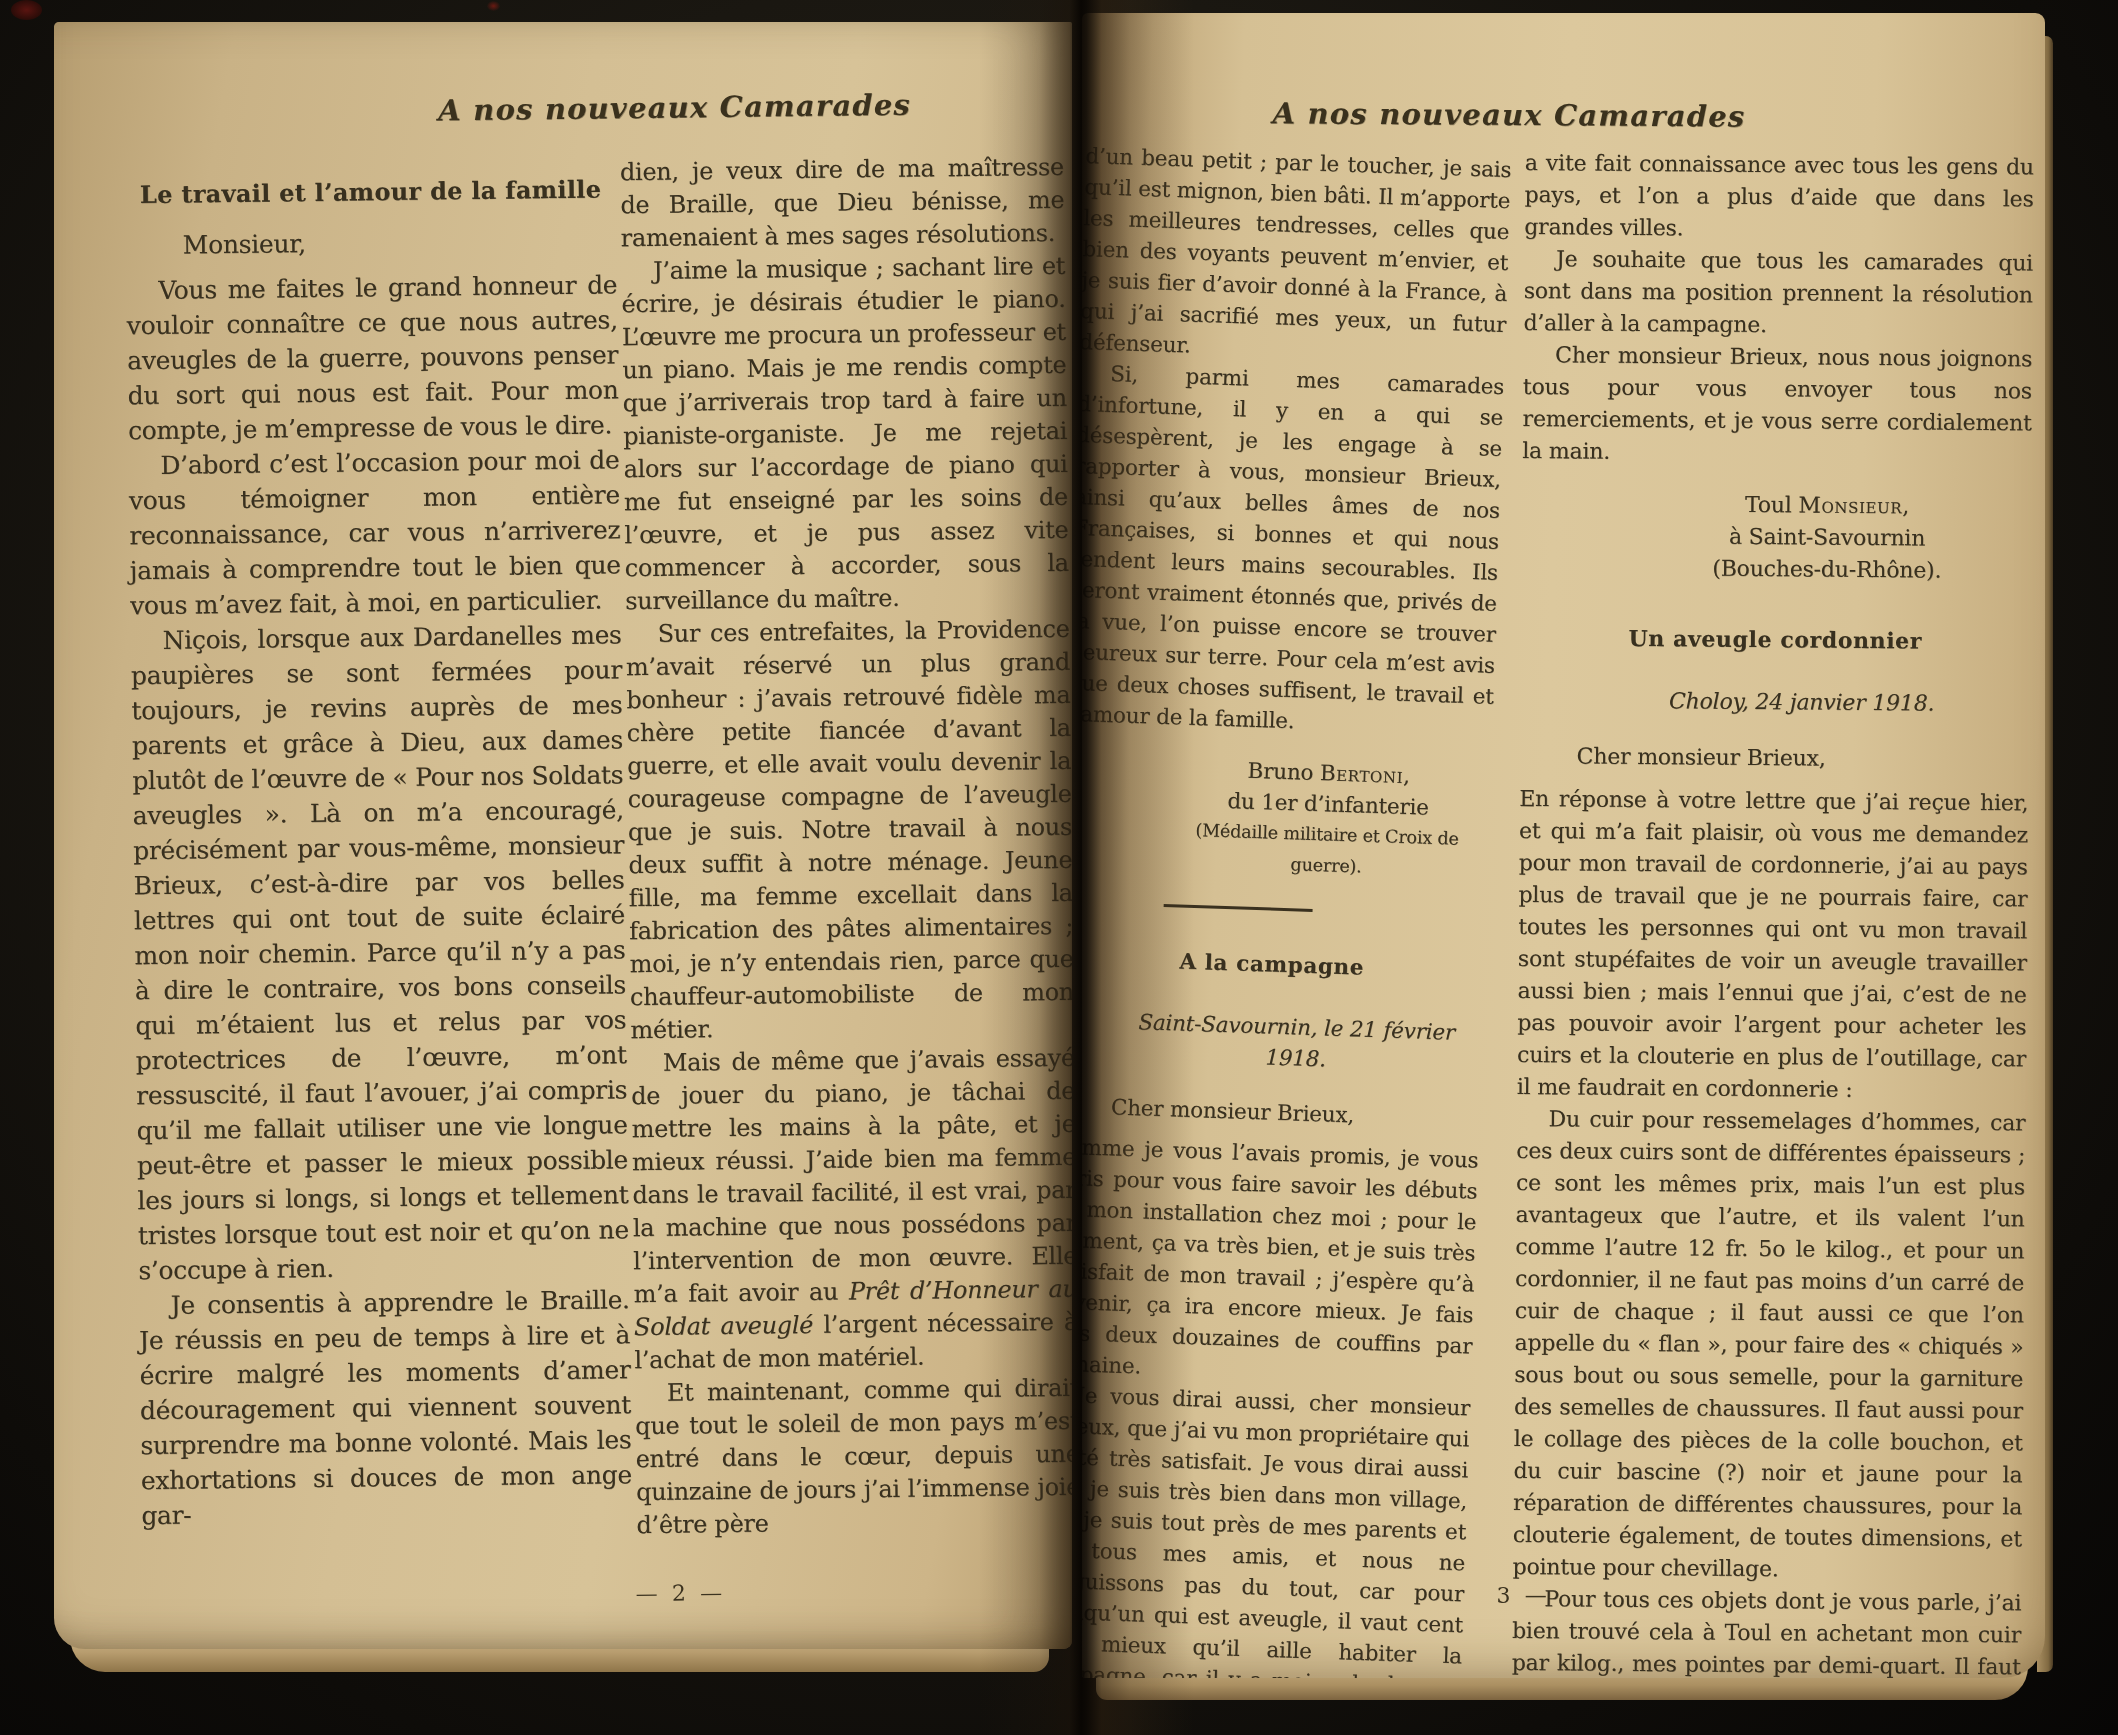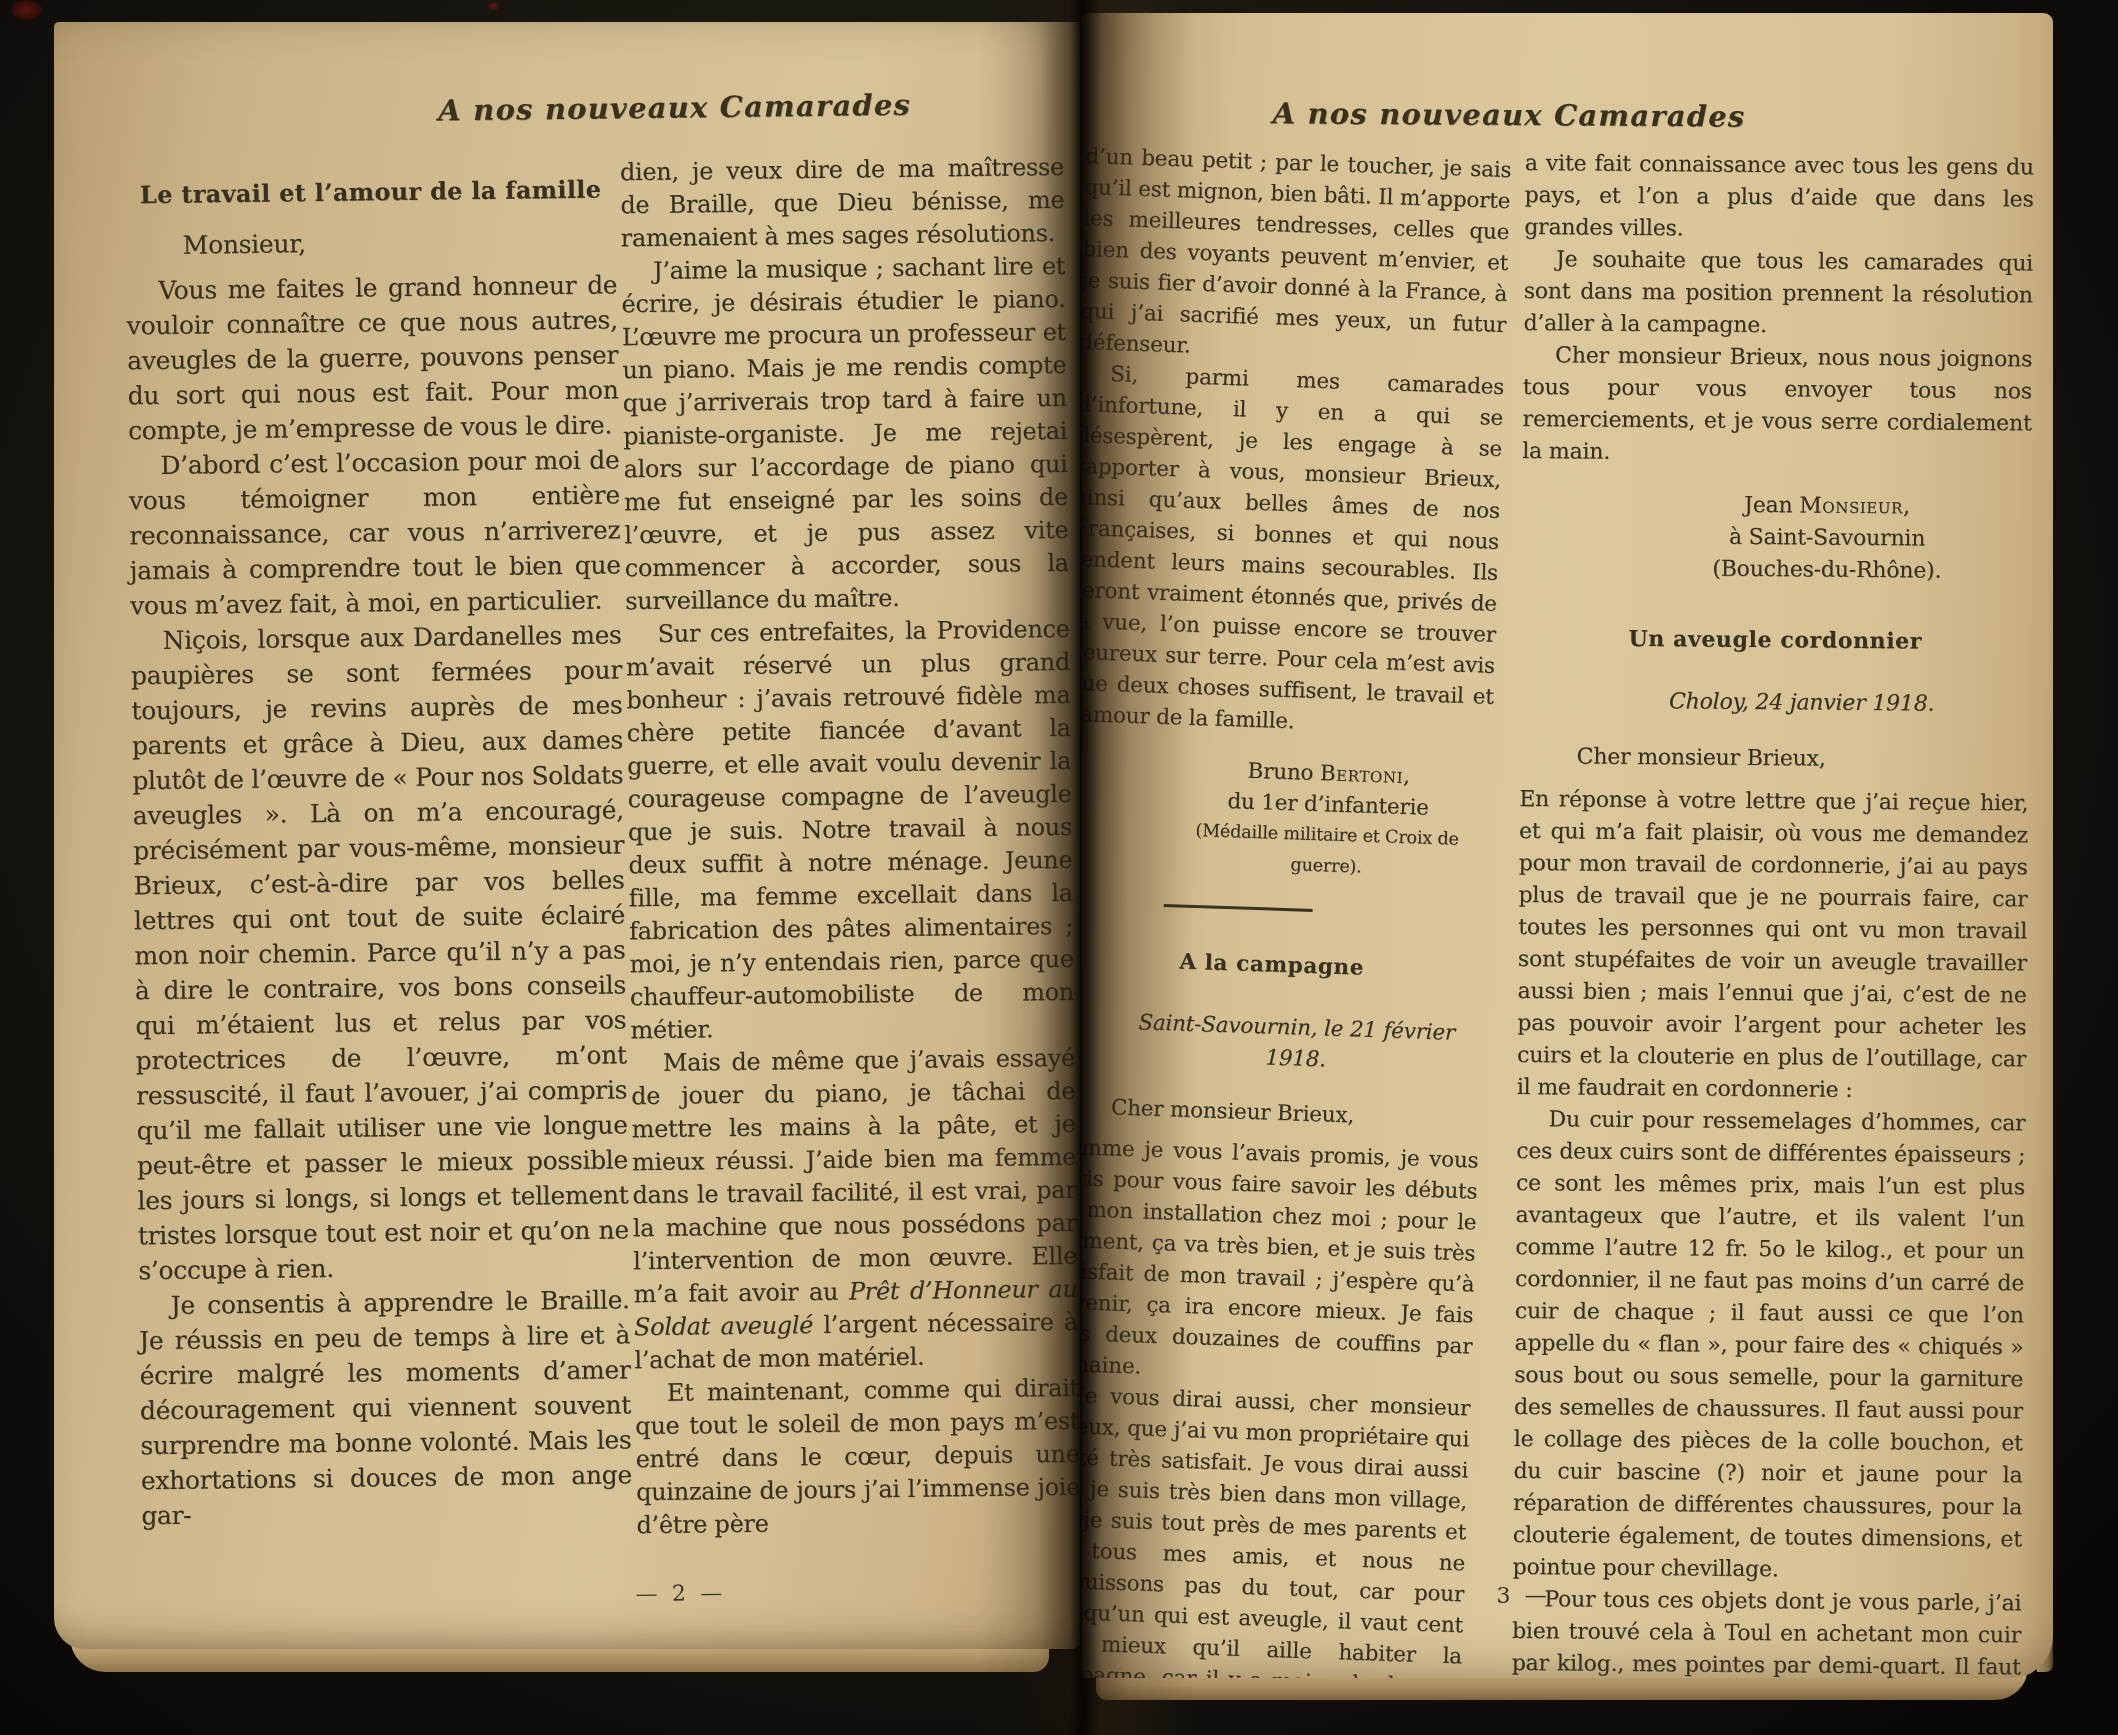--- a/index.html
+++ b/index.html
@@ -5,21 +5,21 @@
   html,body{margin:0;padding:0;background:#0b0a08;}
   body{width:2119px;height:1736px;position:relative;overflow:hidden;
        font-family:"DejaVu Serif","Liberation Serif",serif;}
   .stage{position:absolute;inset:0;
        background:radial-gradient(ellipse at 46% 38%, #272219 0%, #1a1711 45%, #0e0c09 78%, #070605 100%);}
   .mark{position:absolute;border-radius:50%;}
   .mark.m1{left:10.7px;top:0;width:31px;height:20px;background:radial-gradient(#5a1410,#2a0c08 70%,transparent);}
   .mark.m2{left:487px;top:1.2px;width:13px;height:9.6px;background:radial-gradient(#6a1a12,transparent 75%);}
 
   
-  .page{position:absolute;overflow:hidden;z-index:1;padding-left:8px;}
+  .page{position:absolute;overflow:hidden;z-index:1;}
   .page-left{left:54px;top:21.5px;width:1018px;height:1627px;
      border-radius:4.8px 2.4px 8.4px 31px;
      background:linear-gradient(100deg,#b79e71 0%,#c9b286 14%,#d4bf94 42%,#d7c398 62%,#cdb588 88%,#bca univers 100%);
      background:linear-gradient(100deg,#b79e71 0%,#c9b286 14%,#d4bf94 42%,#d7c398 62%,#cdb588 88%,#b89e70 100%);
      box-shadow:inset -42px 0 54px -27.5px rgba(58,40,18,.75), inset 0 -24px 42px -24px rgba(90,66,34,.5);}
   .page-right{left:1082px;top:13px;width:963px;height:1665px;
      border-radius:6px 9.6px 42px 3.6px;
      background:linear-gradient(92deg,#6f5a39 0%,#9a815a 2.5%,#c2a97c 7%,#d5c094 16%,#dcc89d 48%,#d8c397 78%,#c6ad7f 96%,#b59b6d 100%);
      box-shadow:inset 0 -27.5px 48px -26px rgba(90,66,34,.5);}
   .page-edge{position:absolute;z-index:0;}
@@ -122,21 +122,21 @@
         <p class="dateline">Saint-Savournin, le 21 février 1918.</p>
         <p class="salut">Cher monsieur Brieux,</p>
         <p class="cont">Comme je vous l’avais promis, je vous écris pour vous faire savoir les débuts de mon installation chez moi ; pour le moment, ça va très bien, et je suis très satisfait de mon travail ; j’espère qu’à l’avenir, ça ira encore mieux. Je fais mes deux douzaines de couffins par semaine.</p>
         <p class="p">Je vous dirai aussi, cher monsieur Brieux, que j’ai vu mon propriétaire qui a été très satisfait. Je vous dirai aussi que je suis très bien dans mon village, car je suis tout près de mes parents et de tous mes amis, et nous ne languissons pas du tout, car pour quelqu’un qui est aveugle, il vaut cent fois mieux qu’il aille habiter la campagne, car il y a moins de danger, et l’on</p>
       </div>
 
       <div class="col col4">
         <p class="cont">a vite fait connaissance avec tous les gens du pays, et l’on a plus d’aide que dans les grandes villes.</p>
         <p class="p">Je souhaite que tous les camarades qui sont dans ma position prennent la résolution d’aller à la campagne.</p>
         <p class="p">Cher monsieur Brieux, nous nous joignons tous pour vous envoyer tous nos remerciements, et je vous serre cordialement la main.</p>
-        <p class="sig"><span>Jean </span><span class="sc">Monsieur,</span></p>
+        <p class="sig"><span>Toul </span><span class="sc">Monsieur,</span></p>
         <p class="sig-sub">à Saint-Savournin</p>
         <p class="sig-sub">(Bouches-du-Rhône).</p>
         <p class="subheading">Un aveugle cordonnier</p>
         <p class="dateline">Choloy, 24 janvier 1918.</p>
         <p class="salut">Cher monsieur Brieux,</p>
         <p class="cont">En réponse à votre lettre que j’ai reçue hier, et qui m’a fait plaisir, où vous me demandez pour mon travail de cordonnerie, j’ai au pays plus de travail que je ne pourrais faire, car toutes les personnes qui ont vu mon travail sont stupéfaites de voir un aveugle travailler aussi bien ; mais l’ennui que j’ai, c’est de ne pas pouvoir avoir l’argent pour acheter les cuirs et la clouterie en plus de l’outillage, car il me faudrait en cordonnerie :</p>
         <p class="p">Du cuir pour ressemelages d’hommes, car ces deux cuirs sont de différentes épaisseurs ; ce sont les mêmes prix, mais l’un est plus avantageux que l’autre, et ils valent l’un comme l’autre 12 fr. 5o le kilog., et pour un cordonnier, il ne faut pas moins d’un carré de cuir de chaque ; il faut aussi ce que l’on appelle du « flan », pour faire des « chiqués » sous bout ou sous semelle, pour la garniture des semelles de chaussures. Il faut aussi pour le collage des pièces de la colle bouchon, et du cuir bascine (?) noir et jaune pour la réparation de différentes chaussures, pour la clouterie également, de toutes dimensions, et pointue pour chevillage.</p>
         <p class="p">Pour tous ces objets dont je vous parle, j’ai bien trouvé cela à Toul en achetant mon cuir par kilog., mes pointes par demi-quart. Il faut donc, cher monsieur Brieux, que chaque fois que j’ai réparé une paire de chaussures, je retourne à Toul pour</p>
       </div>
 

